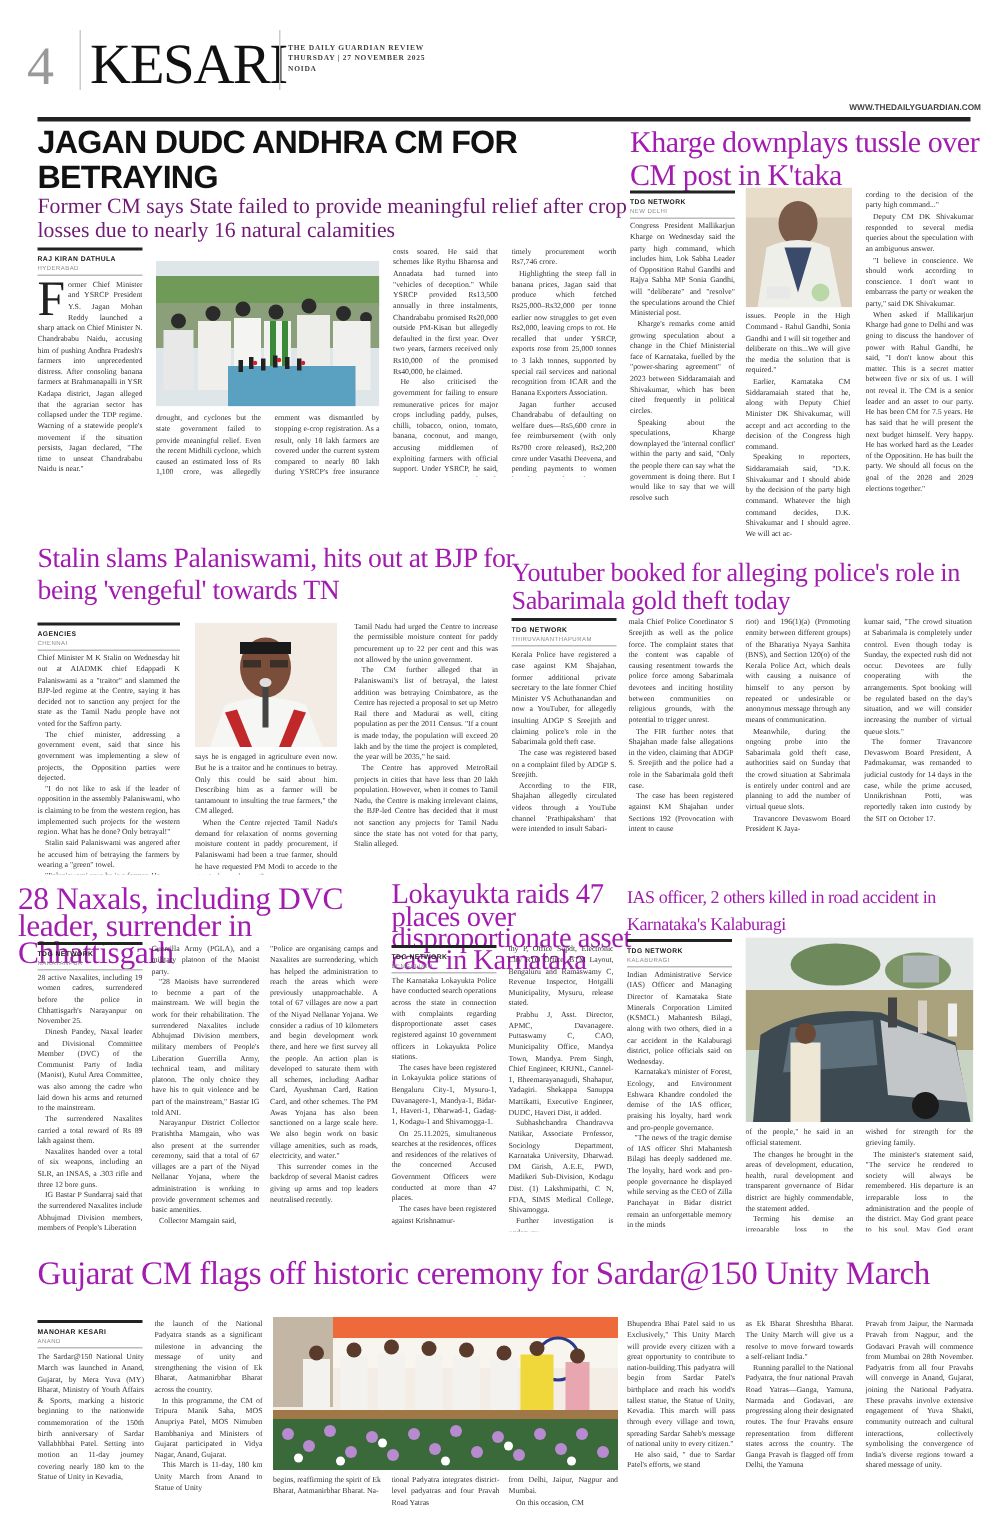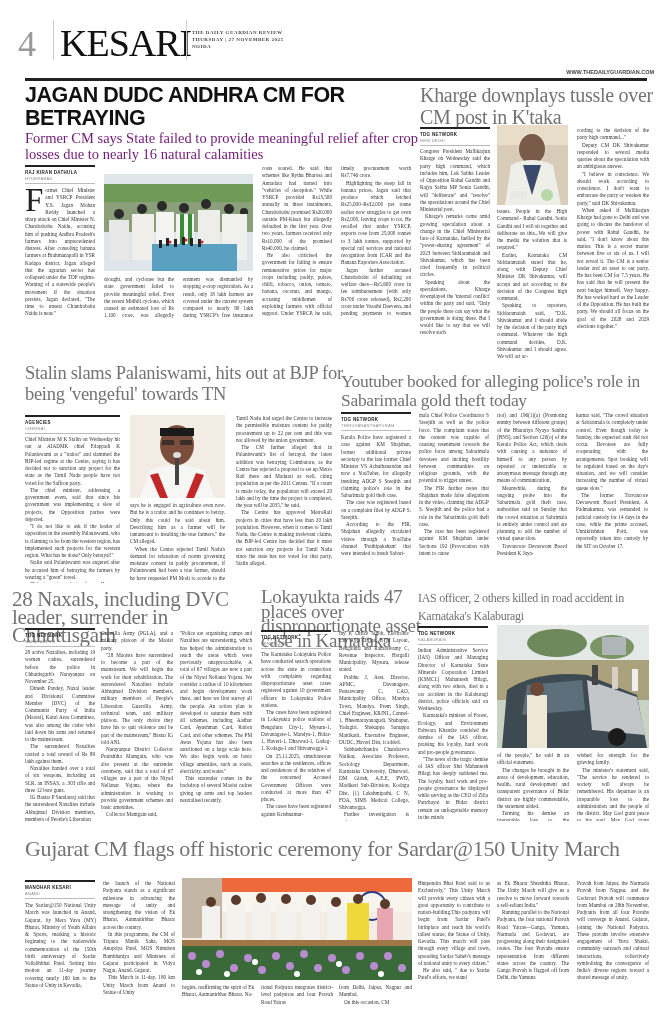--- a/index.html
+++ b/index.html
@@ -6,21 +6,21 @@
 html,body{width:672px;height:1024px;background:#fff;overflow:hidden}
 body{font-family:"Liberation Serif","DejaVu Serif",serif;color:#222;position:relative}
 .abs{position:absolute}
 .masthead .num{position:absolute;left:18px;top:26px;font-size:36px;color:#999;font-family:"Liberation Serif",serif;line-height:1}
 .masthead .vbar{position:absolute;width:1px;background:#ccc}
 .masthead .sec{position:absolute;left:60px;top:24px;font-size:38px;color:#111;letter-spacing:-1px;line-height:1}
 .masthead .meta{position:absolute;left:192px;top:29px;font-size:5px;line-height:7px;letter-spacing:0.5px;font-weight:bold;color:#444}
 .masthead .url{position:absolute;right:18px;top:69px;font-size:5.5px;font-family:"Liberation Sans",sans-serif;color:#444;font-weight:bold}
 .rule{position:absolute;background:#222}
 .hl-sans{font-family:"Liberation Sans","DejaVu Sans",sans-serif;font-weight:bold;color:#111;letter-spacing:-0.5px}
-.hl{font-family:"Liberation Serif",serif;color:#737373;line-height:1.05;letter-spacing:-0.3px}
+.hl{font-family:"Liberation Serif",serif;color:#a21caf;line-height:1.05;letter-spacing:-0.3px}
 .deck{font-family:"Liberation Serif",serif;color:#701a75}
 .by{font-family:"Liberation Sans",sans-serif;font-weight:bold;font-size:4.5px;color:#222;letter-spacing:0.3px}
 .loc{font-family:"Liberation Sans",sans-serif;font-size:4px;color:#888;letter-spacing:0.3px;margin-top:1px}
 .byline{position:absolute;border-top:2px solid #222;padding-top:3px}
 .byline .under{border-bottom:1px solid #bbb;padding-bottom:2px}
 .col{position:absolute;font-size:5.2px;line-height:7.25px;text-align:justify;color:#333;overflow:hidden;hyphens:auto}
 .col p{text-indent:5px}
 .col p.first{text-indent:0}
 .dropcap{float:left;font-size:33px;line-height:26px;padding-right:2px;color:#222;font-family:"Liberation Serif",serif}
 .photo{position:absolute;overflow:hidden}

